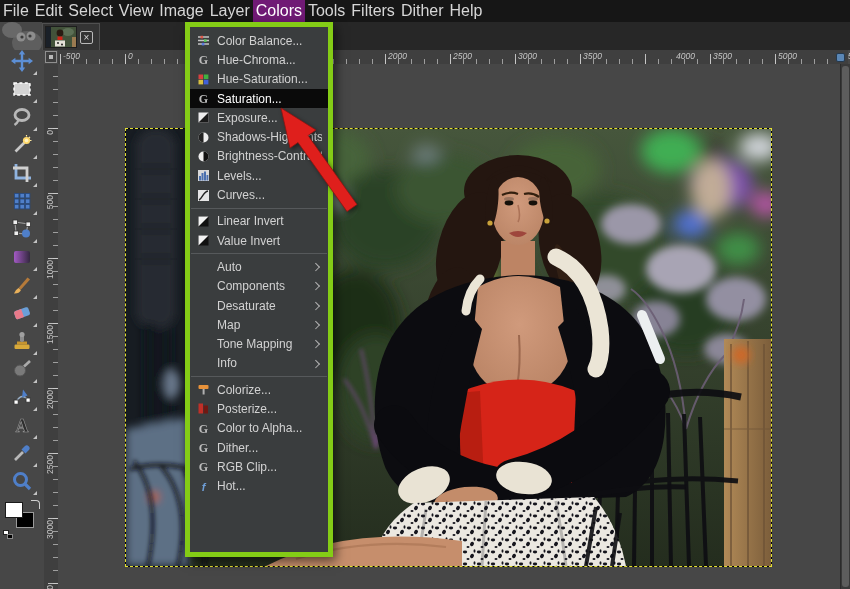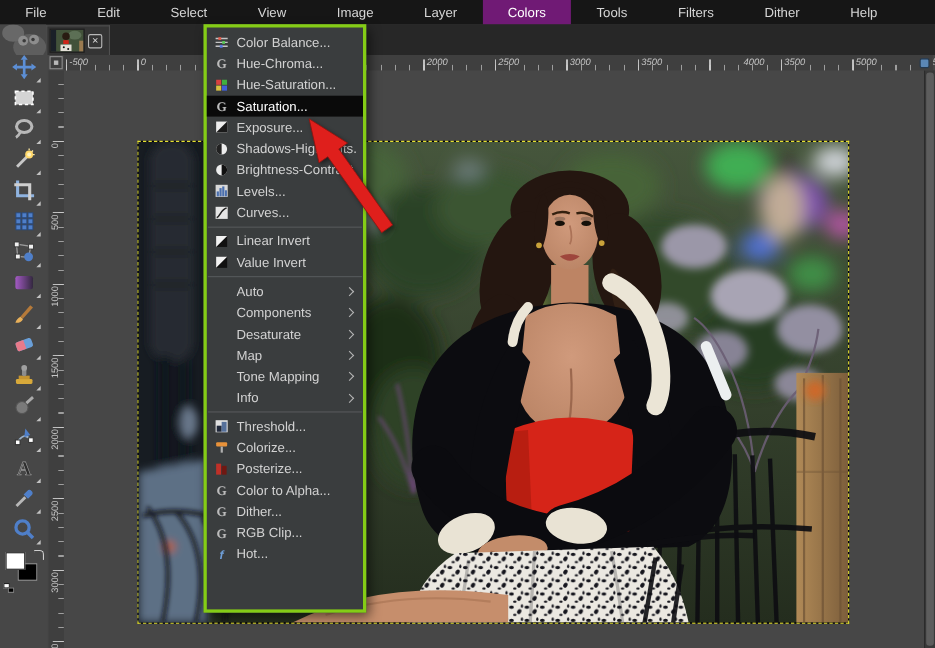--- a/index.html
+++ b/index.html
@@ -4,21 +4,21 @@
 <style>
   html,body{margin:0;padding:0;background:#474747;}
   *{box-sizing:border-box;}
   #app{position:relative;width:850px;height:589px;overflow:hidden;
        font-family:"Liberation Sans",sans-serif;background:var(--canvas-surround);
        -webkit-user-select:none;user-select:none;}
 
   
   .menubar{position:absolute;top:0;left:0;width:850px;height:22px;
            background:var(--menubar-bg);display:flex;align-items:stretch;z-index:30;}
-  .mb-item{padding:0 23px;font-size:12px;color:#d6d6d6;line-height:22px;cursor:default;white-space:nowrap;}
+  .mb-item{padding:0 3px;font-size:16px;color:#d6d6d6;line-height:22px;cursor:default;white-space:nowrap;}
   .mb-item.active{background:#701a75;color:#fff;}
 
   
   .tabbar{position:absolute;top:22px;left:0;width:850px;height:28px;background:#272727;z-index:10;}
   .wilber{position:absolute;left:0;top:0;width:42px;height:28px;background:var(--toolbox-bg);overflow:hidden;}
   .image-tab{position:absolute;left:42px;top:1px;width:58px;height:27px;background:#343434;
              border:1px solid #505050;border-bottom:none;display:flex;align-items:center;}
   .thumb{width:30px;height:20px;margin-left:3px;outline:1px solid #1d1d1d;flex:0 0 30px;}
   .tab-close{width:13px;height:13px;margin-left:4px;border:1px solid #b9b9b9;border-radius:2px;
              color:#d8d8d8;font-size:10px;line-height:11px;text-align:center;cursor:pointer;}
@@ -65,21 +65,21 @@
   .canvas-area{position:absolute;left:58px;top:64px;width:792px;height:525px;background:var(--canvas-surround);z-index:1;}
   .canvas-image{position:absolute;left:67px;top:64px;width:647px;height:439px;background:#000;
                 border:1px dashed var(--canvas-border);cursor:crosshair;}
   .canvas-image svg{display:block;width:100%;height:100%;}
   .vscroll{position:absolute;left:840px;top:64px;width:10px;height:525px;background:#393939;
            border-left:1px solid #2b2b2b;z-index:4;cursor:pointer;}
   .vscroll .sthumb{position:absolute;left:1px;right:1px;top:2px;bottom:2px;background:#5d5d5d;border-radius:3px;}
 
   
   .dropdown{position:absolute;left:185px;top:22px;width:148px;height:535px;background:var(--menu-bg);
-            border:3px solid #84cc16;box-shadow:3px 4px 10px rgba(0,0,0,.55);z-index:40;padding:4px 0;}
+            border:5px solid #84cc16;box-shadow:3px 4px 10px rgba(0,0,0,.55);z-index:40;padding:4px 0;}
   .mi{height:19.3px;display:flex;align-items:center;padding:0 6px 0 6px;font-size:12px;
       color:var(--menu-text);cursor:pointer;white-space:nowrap;}
   .mi.hl{background:var(--menu-highlight);color:#fff;}
   .mi-icon{width:14px;height:14px;flex:0 0 14px;margin-right:7px;display:flex;align-items:center;justify-content:center;}
   .mi-label{flex:1;overflow:hidden;}
   .chev{width:5.5px;height:5.5px;border-right:1.5px solid #b4b4b4;border-top:1.5px solid #b4b4b4;
         transform:rotate(45deg);margin-right:4px;flex:0 0 auto;}
   .sep{height:1px;background:#56595b;margin:3px 1px;}
 
   
@@ -644,30 +644,20 @@
       </div>
       <div class="mi">
         <span class="mi-icon"></span>
         <span class="mi-label">Info</span>
         <span class="chev"></span>
       </div>
       <div class="sep"></div>
       <div class="mi">
         <span class="mi-icon">
           <svg width="13" height="13">
-            <rect x="1" y="1" width="11" height="11" fill="#e0e0e0"></rect>
-            <rect x="2" y="6" width="4.5" height="5.5" fill="#20283a"></rect>
-            <rect x="6.5" y="2.5" width="4.5" height="9" fill="#55709a"></rect>
-          </svg>
-        </span>
-        <span class="mi-label">Threshold...</span>
-      </div>
-      <div class="mi">
-        <span class="mi-icon">
-          <svg width="13" height="13">
             <rect x="1.5" y="2" width="10" height="4" rx="1" fill="#e8923a"></rect>
             <rect x="5.6" y="6" width="2" height="5.5" fill="#b0b0b0"></rect>
           </svg>
         </span>
         <span class="mi-label">Colorize...</span>
       </div>
       <div class="mi">
         <span class="mi-icon">
           <svg width="13" height="13">
             <rect x="1.5" y="1.5" width="4.5" height="10" fill="#c03028"></rect>

